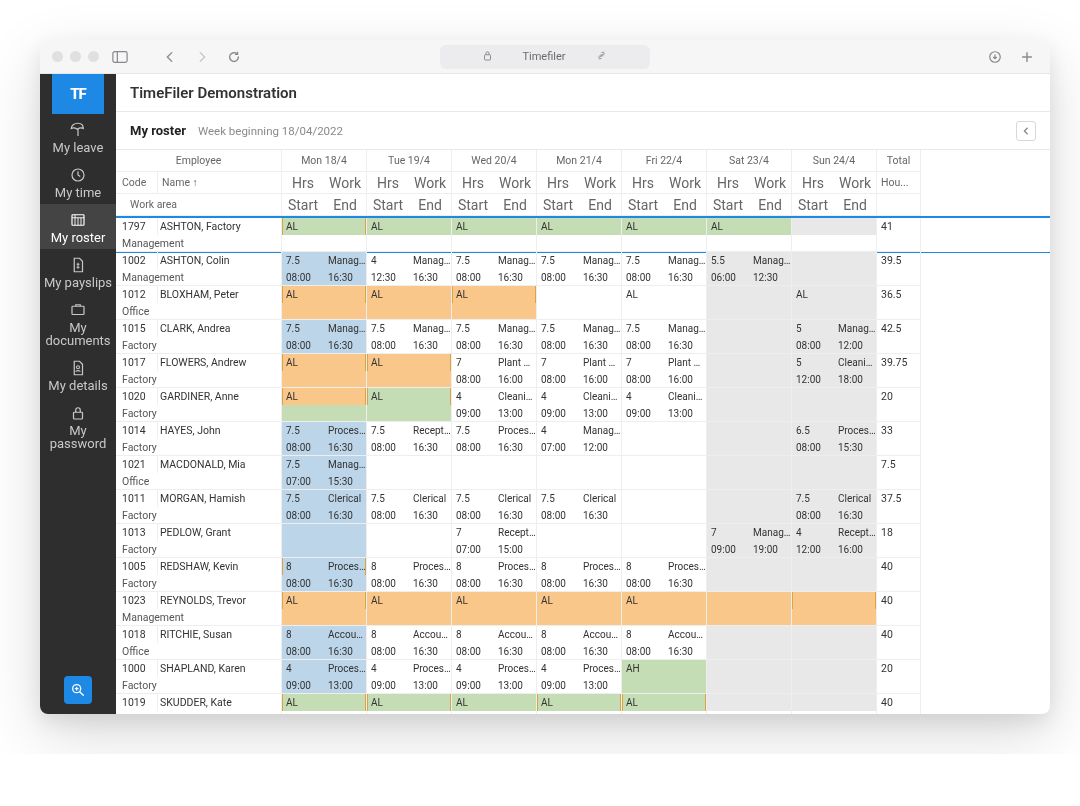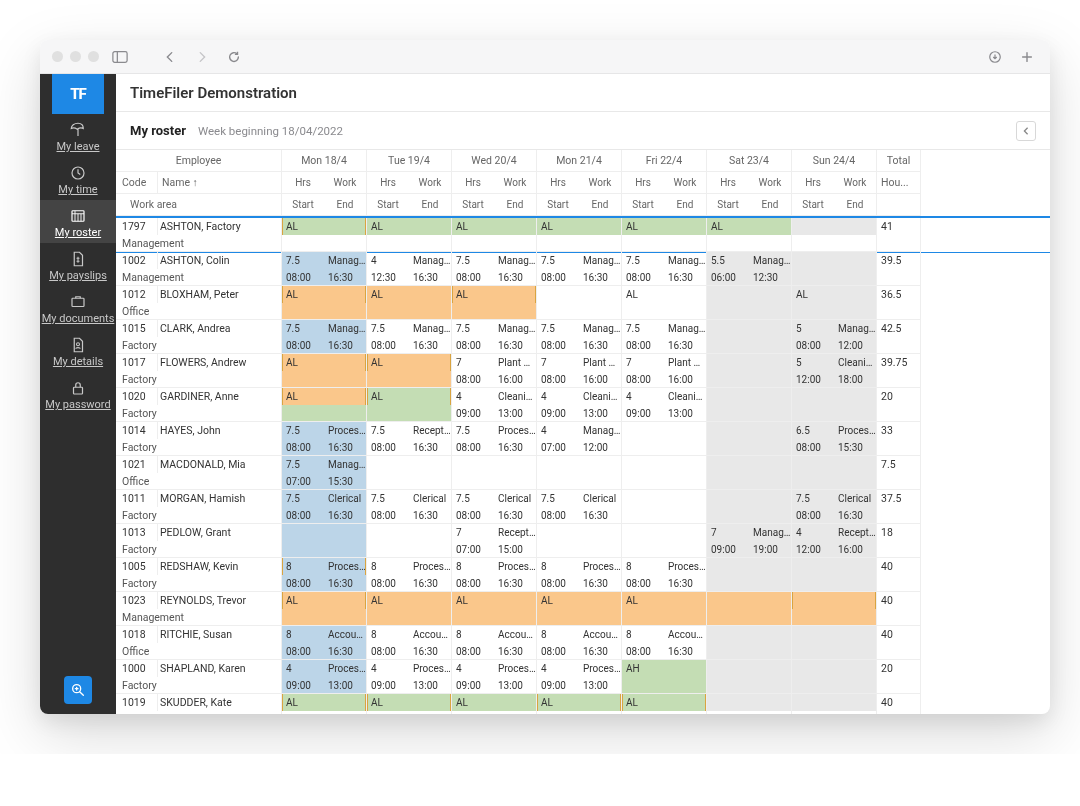--- a/index.html
+++ b/index.html
@@ -58,21 +58,21 @@
     display:flex; align-items:center; justify-content:center;
     color:#fff; font-weight:800; font-size:15px; letter-spacing:-1px;
   }
   .nav { display:flex; flex-direction:column; align-items:center; width:100%; }
   .nav-item {
     width: 100%; padding: 7px 0 5px 0;
     display:flex; flex-direction:column; align-items:center; gap:2px;
     color:#c8c8c8; cursor:pointer;
   }
   .nav-item.active { background:#444; color:#fff; }
-  .nav-item .nlabel { font-size: 11px; line-height:1; text-align:center;text-decoration:underline; }
+  .nav-item .nlabel { font-size: 13px; line-height:1; text-align:center; }
   .nav-item svg { width:18px; height:18px; }
   .nav-spacer { flex:1; }
   .zoom-btn {
     width: 28px; height:28px; background:#1e88e5; border-radius:4px;
     display:flex; align-items:center; justify-content:center; color:#fff;
     margin-bottom:10px;
   }
   .app-body { flex:1; display:flex; flex-direction:column; min-width:0; }
   .topbar {
     height: 38px; border-bottom:1px solid #e8e8e8; display:flex; align-items:center;
@@ -97,21 +97,21 @@
   .rh-top > div, .rh-mid > div, .rh-bot > div {
     border-right:1px solid #eee; border-bottom:1px solid #eee;
     display:flex; align-items:center; justify-content:center; height:22px;
   }
   .rh-top, .rh-mid, .rh-bot { display:contents; }
   .rh-top .emp { grid-column: span 2; justify-content:center; }
   .rh-top .day { text-align:center; justify-content:center; }
   .rh-mid .code { justify-content:flex-start; padding-left:6px; }
   .rh-mid .name { justify-content:flex-start; padding-left:4px; }
   .rh-mid .daycols, .rh-bot .daycols { display:flex; }
-  .rh-mid .daycols > span, .rh-bot .daycols > span { flex:1; text-align:center; font-size:10px; }
+  .rh-mid .daycols > span, .rh-bot .daycols > span { flex:1; text-align:center; font-size:14px; }
   .rh-bot .wa { grid-column: span 2; justify-content:flex-start; padding-left:14px; }
   .roster-body { }
   .emp-row {
     display:grid;
     grid-template-columns: 42px 124px repeat(7, 85px) 44px;
     font-size:10.5px; color:#333;
     position:relative;
   }
   .emp-row > div { border-right:1px solid #eee; }
   .cell { height:17px; display:flex; align-items:center; overflow:hidden; }
@@ -160,20 +160,34 @@
     <div class="tb-icon" style="opacity:.45">
       <svg viewBox="0 0 16 16" width="14" height="14">
           <path d="M6 3 L11 8 L6 13" fill="none" stroke="#8a8a8e" stroke-width="1.6" stroke-linecap="round"></path>
         </svg>
     </div>
     <div class="tb-icon">
       <svg viewBox="0 0 16 16" width="14" height="14">
           <path d="M13 8a5 5 0 1 1-1.7-3.7" fill="none" stroke="#8a8a8e" stroke-width="1.6" stroke-linecap="round"></path>
           <path d="M12 2 v3 h-3" fill="none" stroke="#8a8a8e" stroke-width="1.6"></path>
         </svg>
+    </div>
+    <div class="addr">
+      <span>
+        <svg viewBox="0 0 12 14" width="9" height="11">
+            <rect x="2" y="6" width="8" height="7" rx="1" fill="none" stroke="#8a8a8e" stroke-width="1.3"></rect>
+            <path d="M4 6 V4 a2 2 0 0 1 4 0 v2" fill="none" stroke="#8a8a8e" stroke-width="1.3"></path>
+          </svg>
+      </span>
+      <span>Timefiler</span>
+      <span>
+        <svg viewBox="0 0 16 16" width="11" height="11">
+            <path d="M6 10 L10 6 M8 4 l3-1 1 3 -4 4 M8 12 l-3 1 -1-3 4-4" fill="none" stroke="#8a8a8e" stroke-width="1.3"></path>
+          </svg>
+      </span>
     </div>
     <div class="tb-right">
       <div class="tb-icon">
         <svg viewBox="0 0 16 16" width="14" height="14">
             <circle cx="8" cy="8" r="6" fill="none" stroke="#8a8a8e" stroke-width="1.4"></circle>
             <path d="M8 5 v5 M6 8 l2 2 2-2" fill="none" stroke="#8a8a8e" stroke-width="1.4"></path>
           </svg>
       </div>
       <div class="tb-icon">
         <svg viewBox="0 0 16 16" width="14" height="14">

